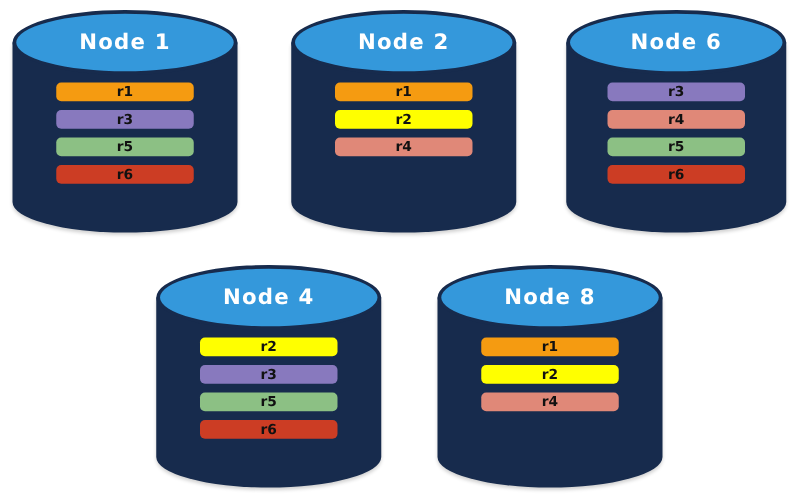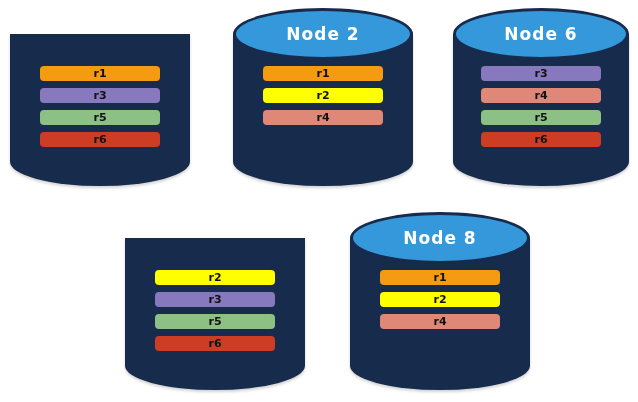--- a/index.html
+++ b/index.html
@@ -87,21 +87,21 @@
     left: 0;
     right: 0;
     top: 58px;
     display: flex;
     flex-direction: column;
     gap: 7px;
     align-items: center;
   }
 
   .replica-bar {
-    width: 120px;
+    width: 110px;
     height: 15px;
     border-radius: 4px;
     display: flex;
     align-items: center;
     justify-content: center;
     box-sizing: border-box;
   }
 
   .replica-label {
     font-size: 11px;
@@ -127,20 +127,23 @@
           <div class="replica-bar" style="background: rgb(136, 121, 190);">
             <span class="replica-label" style="color: rgb(17, 17, 17);">r3</span>
           </div>
           <div class="replica-bar" style="background: rgb(140, 192, 132);">
             <span class="replica-label" style="color: rgb(17, 17, 17);">r5</span>
           </div>
           <div class="replica-bar" style="background: rgb(204, 61, 36);">
             <span class="replica-label" style="color: rgb(17, 17, 17);">r6</span>
           </div>
         </div>
+        <div class="cyl-top" style="background: rgb(52, 152, 219);">
+          <span class="node-title" style="color: rgb(255, 255, 255);">Node  1</span>
+        </div>
       </div>
     </div>
     <div class="node" style="left: 233px; top: 8px; width: 180px; height: 178px;">
       <div class="cylinder">
         <div class="cyl-body" style="background: rgb(23, 43, 77);">
           <div class="cyl-bottom-rim"></div>
         </div>
         <div class="replica-list">
           <div class="replica-bar" style="background: rgb(245, 155, 17);">
             <span class="replica-label" style="color: rgb(17, 17, 17);">r1</span>
@@ -193,20 +196,23 @@
           <div class="replica-bar" style="background: rgb(136, 121, 190);">
             <span class="replica-label" style="color: rgb(17, 17, 17);">r3</span>
           </div>
           <div class="replica-bar" style="background: rgb(140, 192, 132);">
             <span class="replica-label" style="color: rgb(17, 17, 17);">r5</span>
           </div>
           <div class="replica-bar" style="background: rgb(204, 61, 36);">
             <span class="replica-label" style="color: rgb(17, 17, 17);">r6</span>
           </div>
         </div>
+        <div class="cyl-top" style="background: rgb(52, 152, 219);">
+          <span class="node-title" style="color: rgb(255, 255, 255);">Node  4</span>
+        </div>
       </div>
     </div>
     <div class="node" style="left: 350px; top: 212px; width: 180px; height: 178px;">
       <div class="cylinder">
         <div class="cyl-body" style="background: rgb(23, 43, 77);">
           <div class="cyl-bottom-rim"></div>
         </div>
         <div class="replica-list">
           <div class="replica-bar" style="background: rgb(245, 155, 17);">
             <span class="replica-label" style="color: rgb(17, 17, 17);">r1</span>

